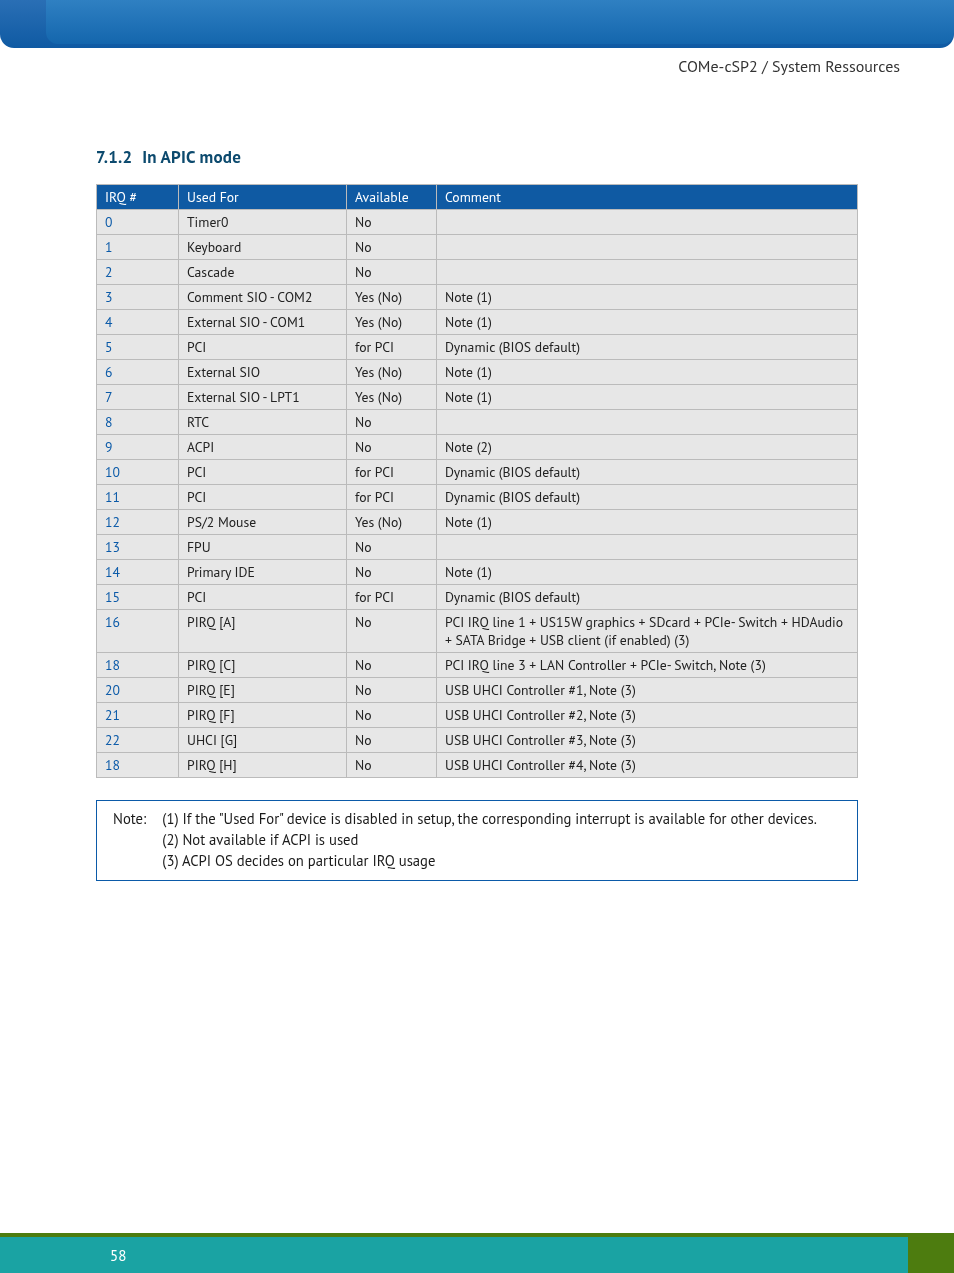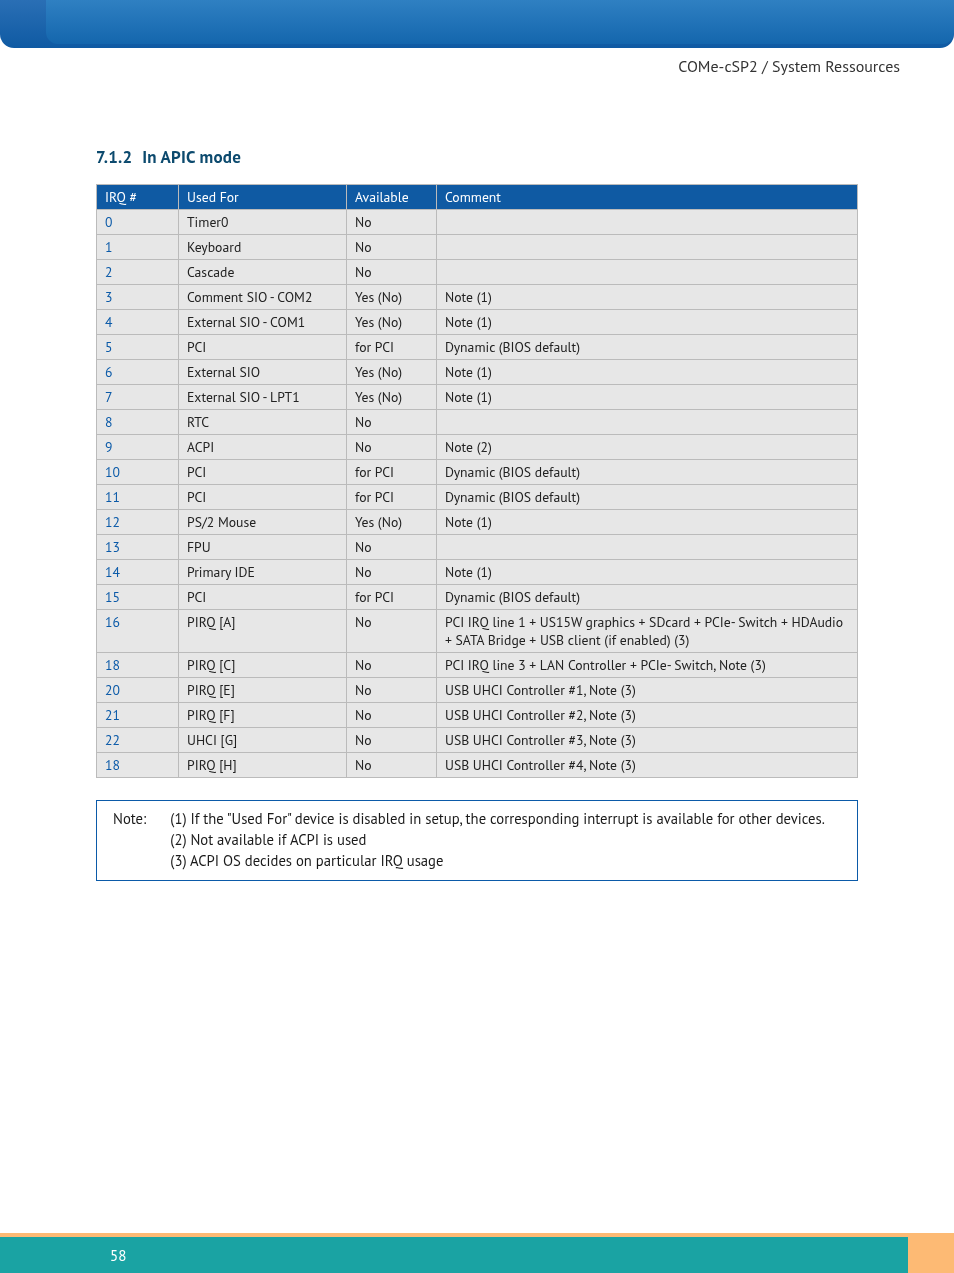--- a/index.html
+++ b/index.html
@@ -76,31 +76,31 @@
   .col-used { width: 168px; }
   .col-avail { width: 90px; }
 
   .note-box {
     margin-top: 22px;
     border: 1px solid #0b5aa8;
     padding: 8px 16px;
     font-size: 14.7px;
     color: #1a1a1a;
     display: flex;
-    gap: 24px;
+    gap: 16px;
     line-height: 1.42;
   }
   .note-label { white-space: nowrap; }
   .note-line { display: block; }
 
   .footer-bar {
     position: absolute;
     left: 0; right: 0; bottom: 0;
     height: 40px;
-    background: #fdba74;
+    background: #4d7c0f;
   }
   .footer-inner {
     position: absolute;
     left: 0; bottom: 0; right: 46px;
     height: 36px;
     background: #1aa3a3;
     display: flex;
     align-items: center;
   }
   .page-num {

